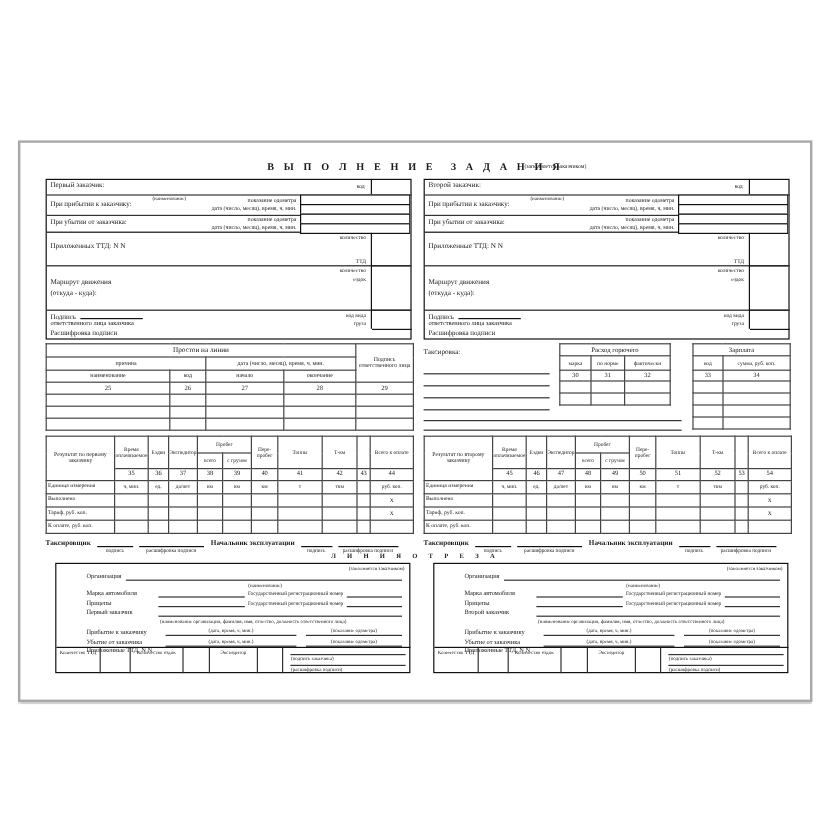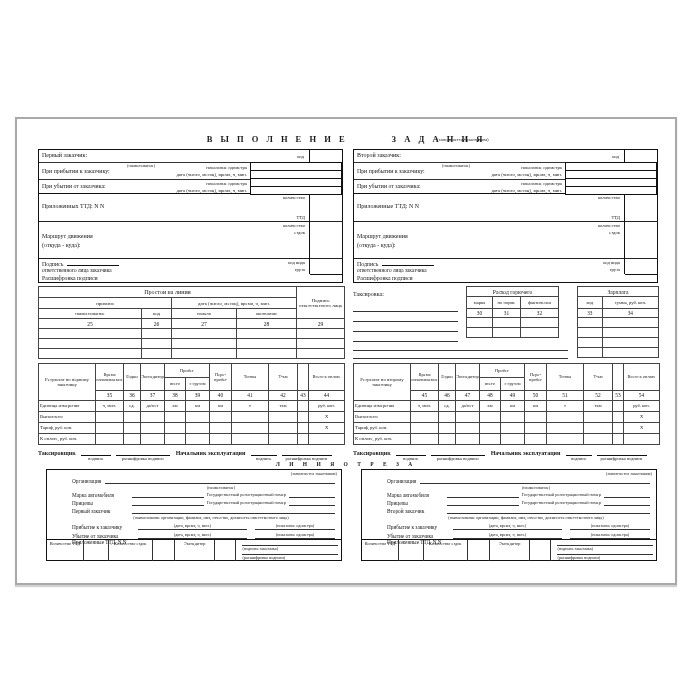--- a/index.html
+++ b/index.html
@@ -4,21 +4,21 @@
 <style>
   html,body{margin:0;padding:0;background:#ffffff;width:700px;height:700px;
     font-family:"Liberation Serif","DejaVu Serif",serif;color:#1a1a1a;}
   .page{position:absolute;left:15px;top:117px;width:658px;height:464px;background:#fff;
     border:2px solid #a9a9a9;box-shadow:0 2px 1px rgba(0,0,0,.18);}
   .half{position:absolute;top:0;width:306px;height:458px;}
   .half.l{left:21px}.half.r{left:336px}
   .formheader{position:absolute;top:15px;left:0;width:658px;text-align:center;
     font-size:8.5px;font-weight:bold;letter-spacing:3px;white-space:nowrap;}
   .formheader .note{position:absolute;left:420px;top:3px;font-weight:normal;letter-spacing:0;font-size:4.8px;}
-  .hw{margin:0 22px;}
+  .hw{margin:0 6px;}
   
   .topblock{position:absolute;top:30px;left:0;width:303px;height:132px;border:1.5px solid #111;}
   .tb-row{position:absolute;left:0;width:100%;}
   .r1{top:0;height:12px;border-bottom:.6px solid #333;}
   .r1 .cust{position:absolute;left:3px;top:2px;font-size:6px;}
   .r1 .codelbl{position:absolute;right:38px;top:3.5px;font-size:4.8px;}
   .codebox{position:absolute;right:-0.5px;top:-0.5px;width:33px;height:12px;
     border-left:1.5px solid #111;border-bottom:1.5px solid #111;}
   .r2{top:12.6px;height:16px;border-bottom:.6px solid #333;}
   .r3{top:28.6px;height:14.5px;border-bottom:1px solid #111;}

